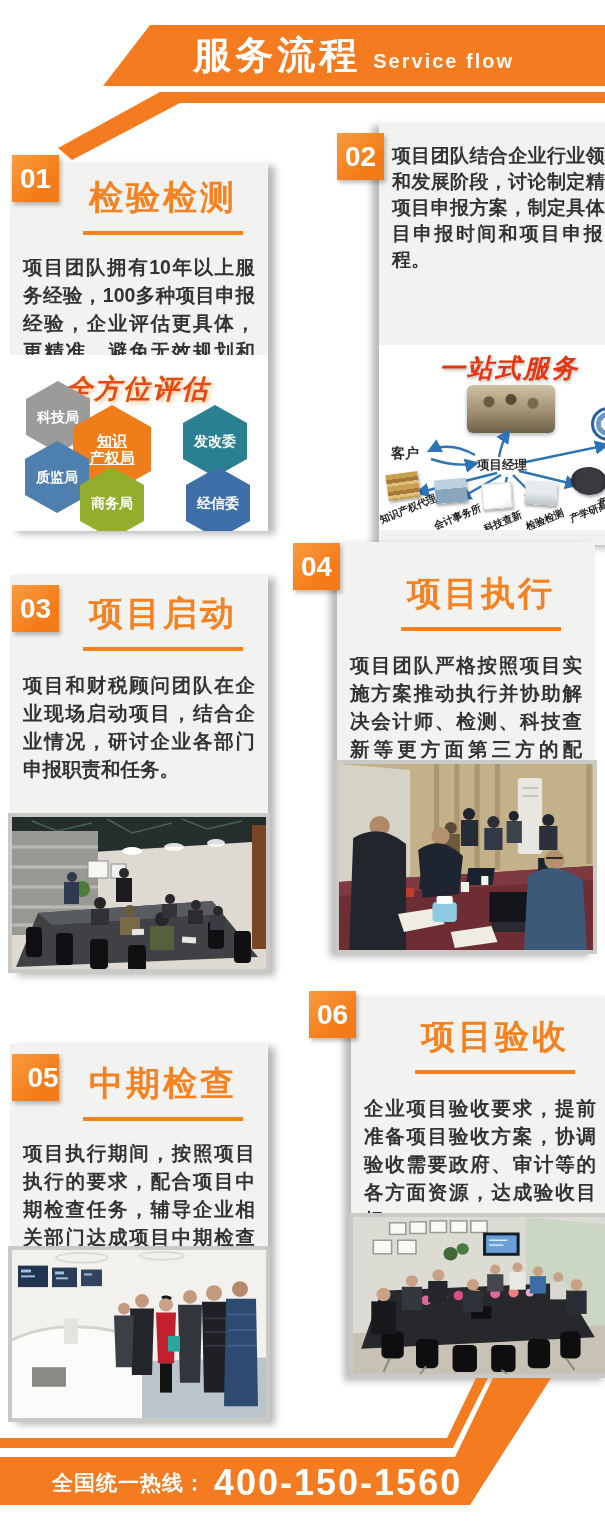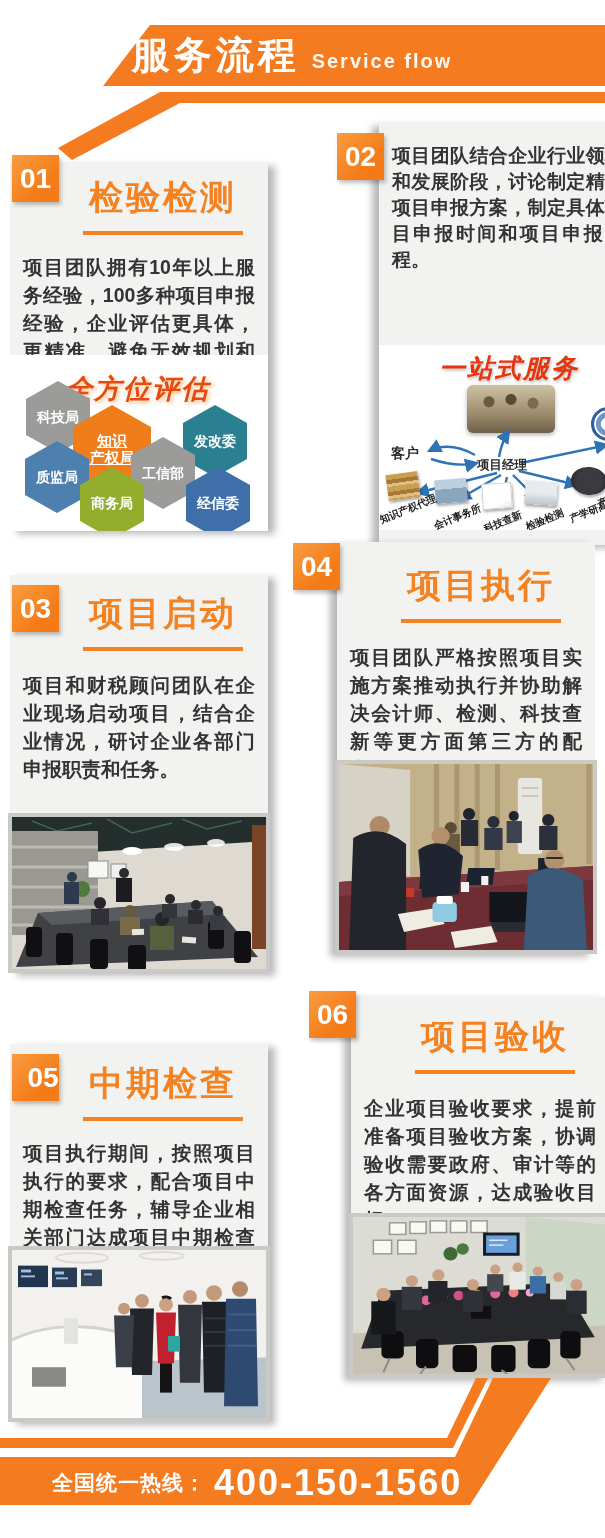--- a/index.html
+++ b/index.html
@@ -2,21 +2,21 @@
 <html><head>
 <meta charset="utf-8">
 <style>
   * { margin:0; padding:0; box-sizing:border-box; }
   html,body { background:#fff; }
   body { font-family:"Liberation Sans","DejaVu Sans",sans-serif; }
   .page { position:relative; width:605px; height:1538px; margin:0 auto; background:#fff; overflow:hidden; }
 
   
   .ribbon-svg { position:absolute; left:0; pointer-events:none; }
-  .header-text { position:absolute; top:30px; left:0; width:514px; text-align:center; padding-left:70px; color:#fff; }
+  .header-text { position:absolute; top:30px; left:0; width:514px; text-align:right; padding-left:70px; color:#fff; }
   .header-text .zh { font-size:38px; font-weight:bold; letter-spacing:4px; vertical-align:middle; }
   .header-text .en { font-size:20px; font-weight:bold; letter-spacing:2px; vertical-align:middle; margin-left:12px; position:relative; top:6px; opacity:.95; }
   .footer-text { position:absolute; top:1462px; left:52px; width:420px; display:flex; align-items:center; color:#fff; }
   .footer-text .lbl { font-size:21px; font-weight:bold; letter-spacing:1px; }
   .footer-text .num { font-size:36px; font-weight:bold; letter-spacing:2px; margin-left:8px; }
 
   
   .card { position:absolute; width:258px; background:#f2f2f0; }
   .card.left-col  { box-shadow:7px 3px 7px rgba(0,0,0,.28); }
   .card.right-col { box-shadow:-7px 3px 7px rgba(0,0,0,.28); }
@@ -90,23 +90,20 @@
       <div class="hex big" style="left:63px; top:50px; background:#ef7d1a;">
           <span>知识
 产权局</span>
         </div>
       <div class="hex" style="left:173px; top:50px; background:#2a7f90;">
           <span>发改委</span>
         </div>
       <div class="hex" style="left:15px; top:86px; background:#4d80ae;">
           <span>质监局</span>
         </div>
-      <div class="hex" style="left:121px; top:82px; background:#9b9b99;">
-          <span>工信部</span>
-        </div>
       <div class="hex" style="left:70px; top:112px; background:#93ad2c;">
           <span>商务局</span>
         </div>
       <div class="hex" style="left:176px; top:112px; background:#3f6fa8;">
           <span>经信委</span>
         </div>
     </div>
   </section>
 
   <section class="card right-col" style="left:337px; top:123px; height:422px;margin-left:42px;">
@@ -213,21 +210,21 @@
         <rect x="120" y="112" width="12" height="6" fill="#e8e6e0" transform="rotate(-3 126 115)"></rect>
         <rect x="170" y="120" width="14" height="6" fill="#e8e6e0" transform="rotate(4 177 123)"></rect>
       </svg>
     </div>
   </section>
 
   <section class="card right-col" style="left:337px; top:542px; height:412px;">
     <div class="badge" style="left:-44px; top:1px;">
         <span>04</span>
       </div>
-    <h2 class="step-title" style="margin-top:21px; margin-left:30px;"><span class="tt">项目执行</span></h2>
+    <h2 class="step-title" style="margin-top:29px; margin-left:30px;"><span class="tt">项目执行</span></h2>
     <p class="desc" style="margin-top:20px;">项目团队严格按照项目实施方案推动执行并协助解决会计师、检测、科技查新等更方面第三方的配合。</p>
     <div class="photo" style="top:218px; height:194px; left:-2px; width:262px;">
       <svg viewBox="0 0 250 186" preserveAspectRatio="none">
         <rect x="0" y="0" width="250" height="120" fill="#c3b18a"></rect>
         <g stroke="#ab9870" stroke-width="5">
             <path d="M96,0 V112"></path>
             <path d="M116,0 V110"></path>
             <path d="M136,0 V108"></path>
             <path d="M156,0 V106"></path>
             <path d="M246,0 V100"></path>

